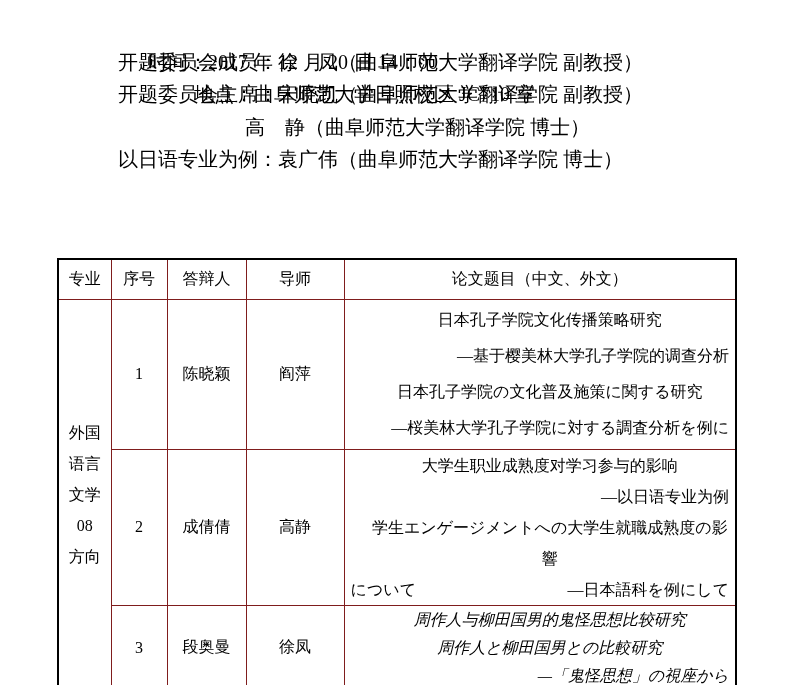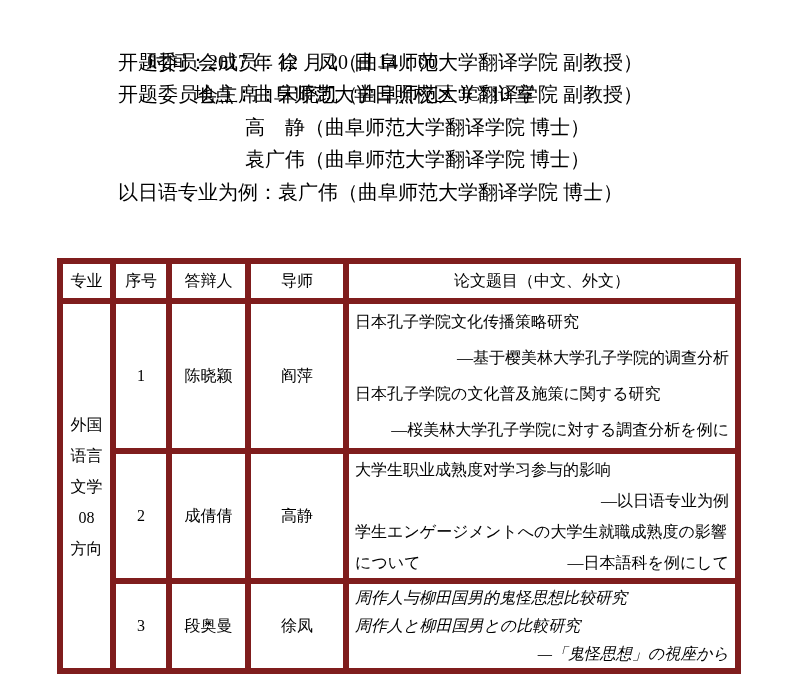--- a/index.html
+++ b/index.html
@@ -12,51 +12,50 @@
   .hline{height:32.5px;line-height:32.5px;white-space:pre;}
   .hline.indent{padding-left:127px;}
   .place{margin-left:46px;}
   
   table.sched{
     position:absolute;left:57px;top:258px;width:678px;
     border-collapse:collapse;table-layout:fixed;
     border:2px solid #000;
   }
   .sched th,.sched td{
-    border:6px solid #7f1d1d;padding:0;font-size:16px;font-weight:normal;
+    border:1px solid #7f1d1d;padding:0;font-size:16px;font-weight:normal;
     text-align:center;vertical-align:middle;color:#000;background:#fff;
   }
   col.c1{width:53px}col.c2{width:56px}col.c3{width:79px}col.c4{width:98px}col.c5{width:392px}
   tr.hrow{height:40px}
   tr.row1{height:150px}
   tr.row2{height:127px}
   tr.row3{height:85px}
   td.major{white-space:pre-line;line-height:31px;}
   td.title{text-align:left;padding:0 6px;}
-  .title .L{text-align:left;}
+  .title .L{text-align:center;margin-left:20px;}
   .title .R{text-align:right;}
   .title .S{display:flex;justify-content:space-between;align-items:center;}
   tr.row1 .title div{line-height:36px;}
   tr.row2 .title div{line-height:31px;}
   tr.row3 .title div{line-height:28px;font-style:italic;}
 </style>
 </head>
 <body>
 
 <div class="page">
 
   <div class="head">
     <div class="hline">
       <span>时间：2017 年 12 月 20 日 14：00</span>
       <span class="place">地点：曲阜师范大学日照校区 JC710 室</span>
     </div>
     <div class="hline">开题委员会成员：徐　凤（曲阜师范大学翻译学院 副教授）</div>
     <div class="hline">开题委员会主席：宋晓凯（曲阜师范大学翻译学院 副教授）</div>
     <div class="hline indent">高　静（曲阜师范大学翻译学院 博士）</div>
-    <div class="hline indent">袁广伟（曲阜师范大学翻译学院 博士）</div>
     <div class="hline">以日语专业为例：袁广伟（曲阜师范大学翻译学院 博士）</div>
   </div>
 
   <table class="sched">
     <colgroup>
       <col class="c1">
         <col class="c2">
         <col class="c3">
         <col class="c4">
         <col class="c5">

